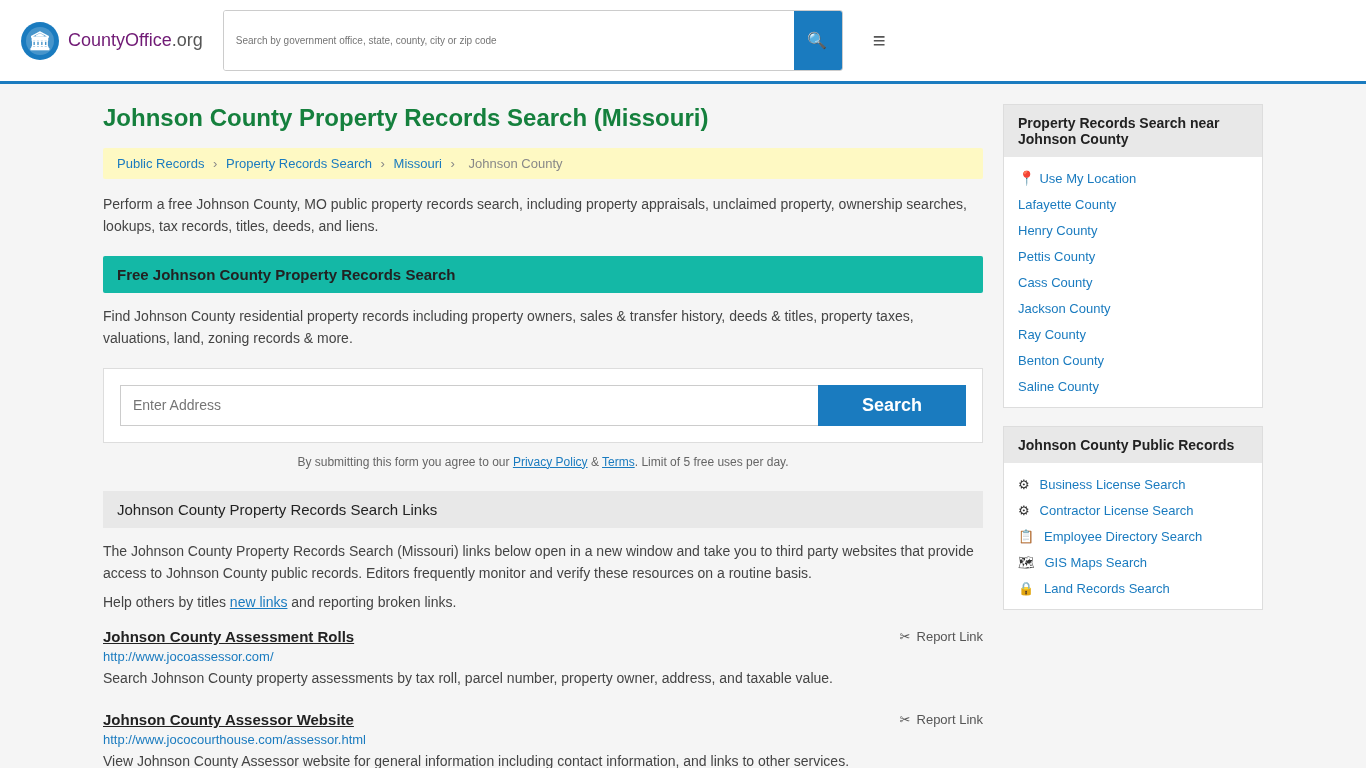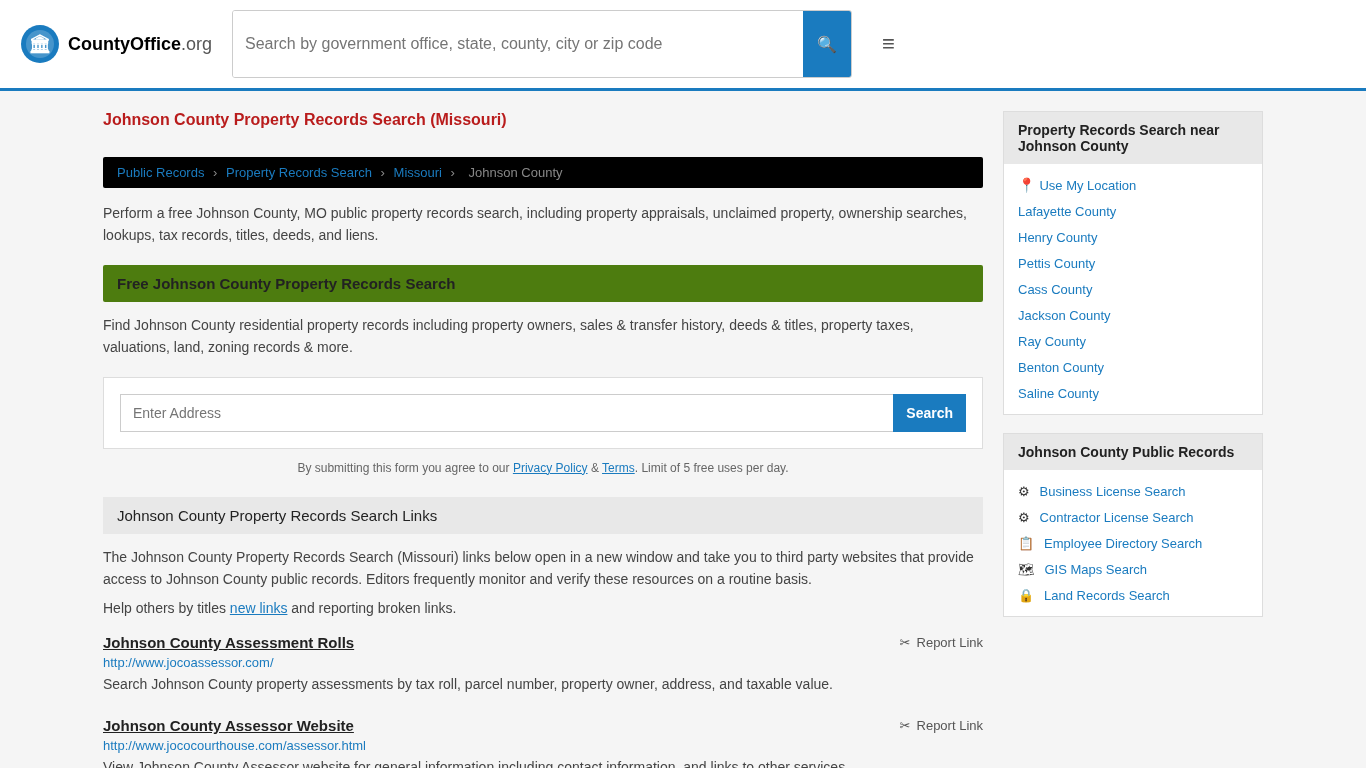--- a/index.html
+++ b/index.html
@@ -23,37 +23,37 @@
     .logo-icon {
       width: 40px;
       height: 40px;
     }
     .logo-text {
       font-size: 18px;
       font-weight: bold;
       color: #1a7bbf;
     }
     .logo-text span {
-      color: #000000;
-      font-weight: bold;
+      color: #701a75;
+      font-weight: normal;
     }
     .search-bar {
       flex: 1;
       max-width: 620px;
       display: flex;
       border: 1px solid #ccc;
       border-radius: 3px;
       overflow: hidden;
     }
     .search-bar input {
       flex: 1;
       padding: 24px 12px;
       border: none;
       outline: none;
-      font-size: 16px;
+      font-size: 10px;
       color: #999;
     }
     .search-bar button {
       background: #1a7bbf;
       border: none;
       padding: 8px 14px;
       cursor: pointer;
       color: white;
       font-size: 16px;
     }
@@ -75,29 +75,29 @@
     .main-content {
       flex: 1;
     }
     .sidebar {
       width: 260px;
       flex-shrink: 0;
     }
 
     
     .page-title {
-      font-size: 16px;
-      font-weight: bold;
-      color: #b91c1c;
-      margin-bottom: 28px;
+      font-size: 24px;
+      font-weight: bold;
+      color: #15803d;
+      margin-bottom: 16px;
     }
 
     
     .breadcrumb {
-      background: #000000;
+      background: #fef9c3;
       padding: 8px 14px;
       font-size: 13px;
       color: #555;
       margin-bottom: 14px;
       border-radius: 2px;
     }
     .breadcrumb a {
       color: #1a7bbf;
       text-decoration: none;
     }
@@ -109,21 +109,21 @@
     
     .description {
       font-size: 14px;
       color: #444;
       line-height: 1.6;
       margin-bottom: 18px;
     }
 
     
     .section-header {
-      background: #4d7c0f;
+      background: #14b8a6;
       padding: 10px 14px;
       font-size: 15px;
       font-weight: bold;
       color: #222;
       margin-bottom: 12px;
       border-radius: 2px;
     }
 
     
     .search-form {
@@ -143,22 +143,22 @@
       border: 1px solid #ccc;
       border-right: none;
       font-size: 14px;
       outline: none;
       color: #999;
     }
     .search-form button {
       background: #1a7bbf;
       color: white;
       border: none;
-      padding: 10px 13px;
-      font-size: 14px;
+      padding: 10px 44px;
+      font-size: 18px;
       font-weight: bold;
       cursor: pointer;
     }
     .form-note {
       font-size: 12px;
       color: #666;
       text-align: center;
       padding: 6px 0 12px;
     }
     .form-note a {

